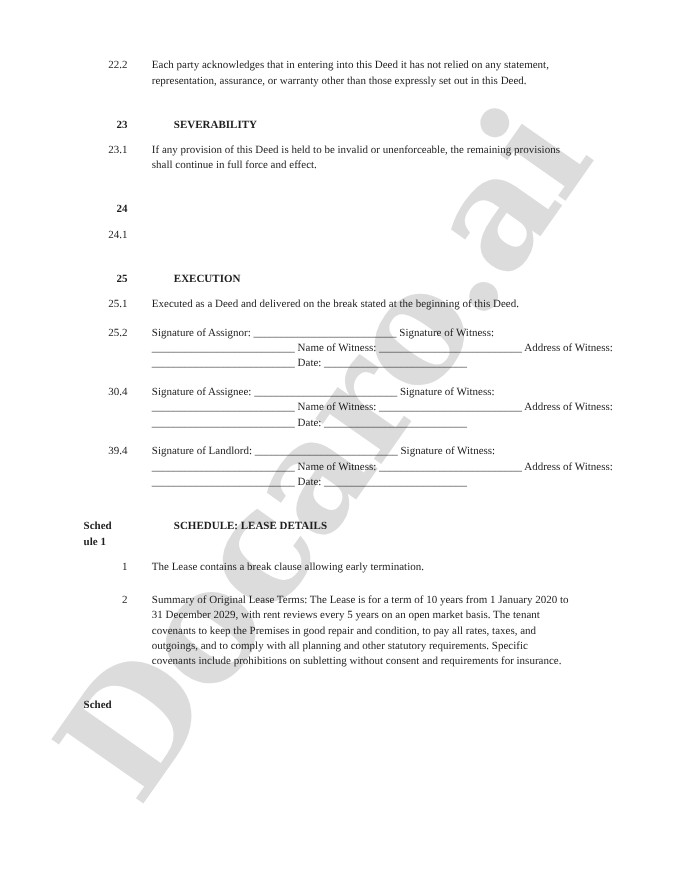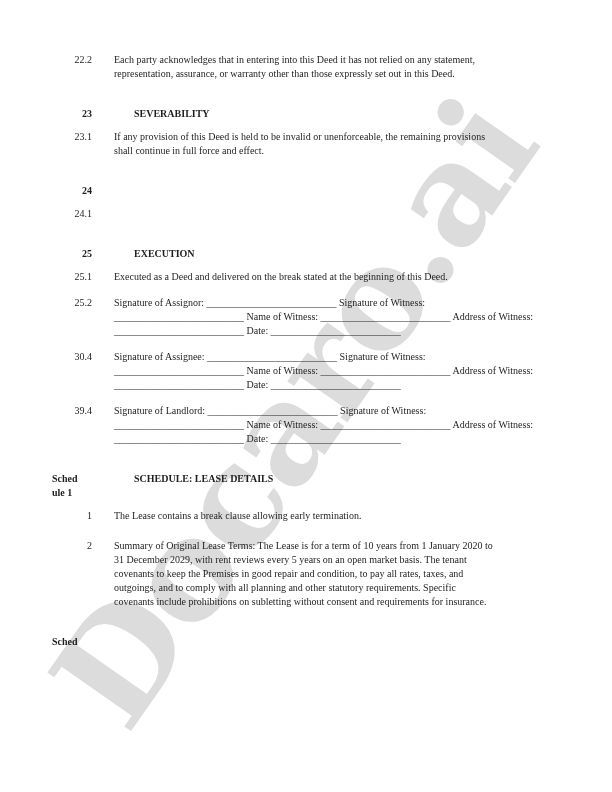--- a/index.html
+++ b/index.html
@@ -27,21 +27,21 @@
     font-size: 140px;
     letter-spacing: -3px;
     color: #dcdcdc;
     white-space: nowrap;
     z-index: 0;
     user-select: none;
   }
   .content {
     position: relative;
     z-index: 1;
-    padding: 53px 0 0 52px;
+    padding: 53px 0 0 76px;
   }
   .row {
     display: flex;
     align-items: flex-start;
     font-size: 10px;
     line-height: 14px;
   }
   .num {
     flex: none;
     width: 40px;

